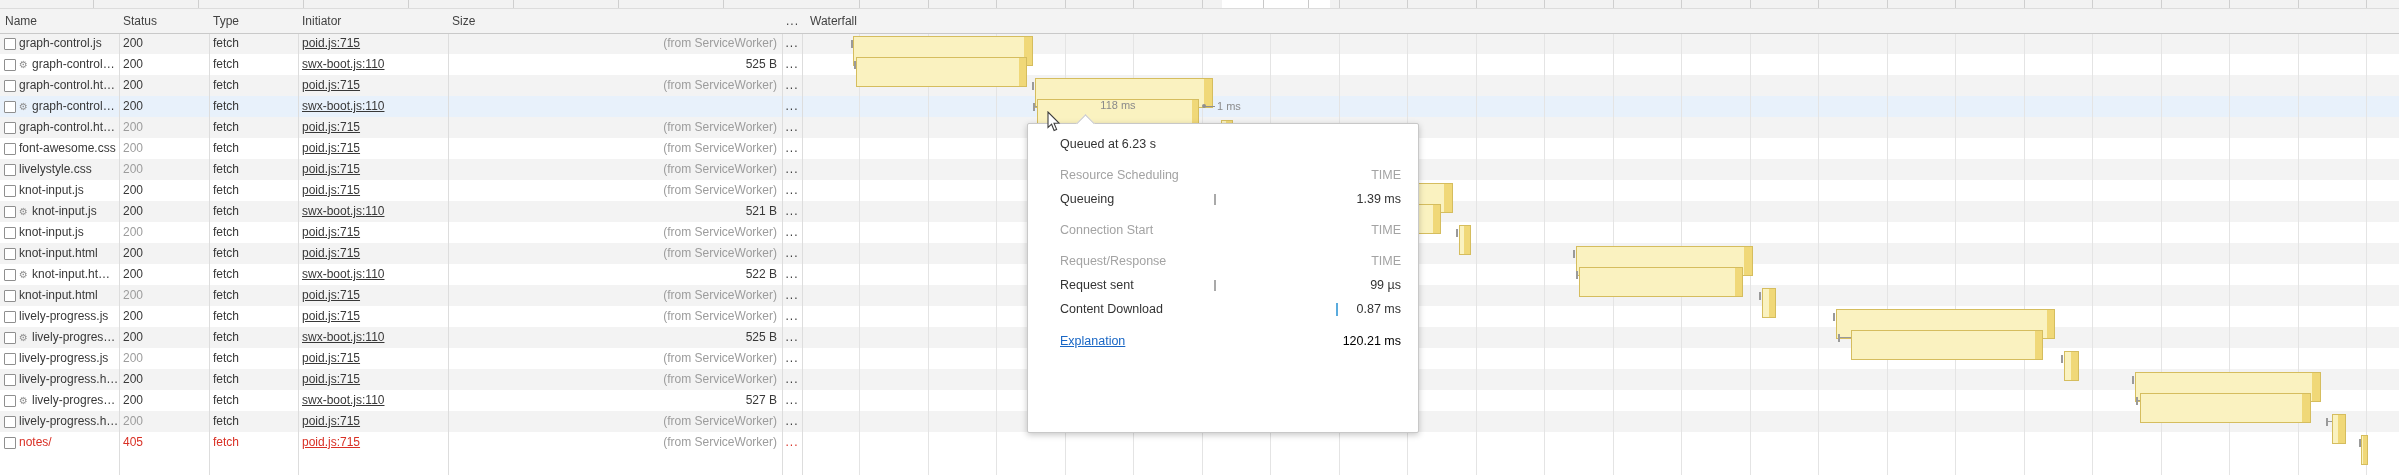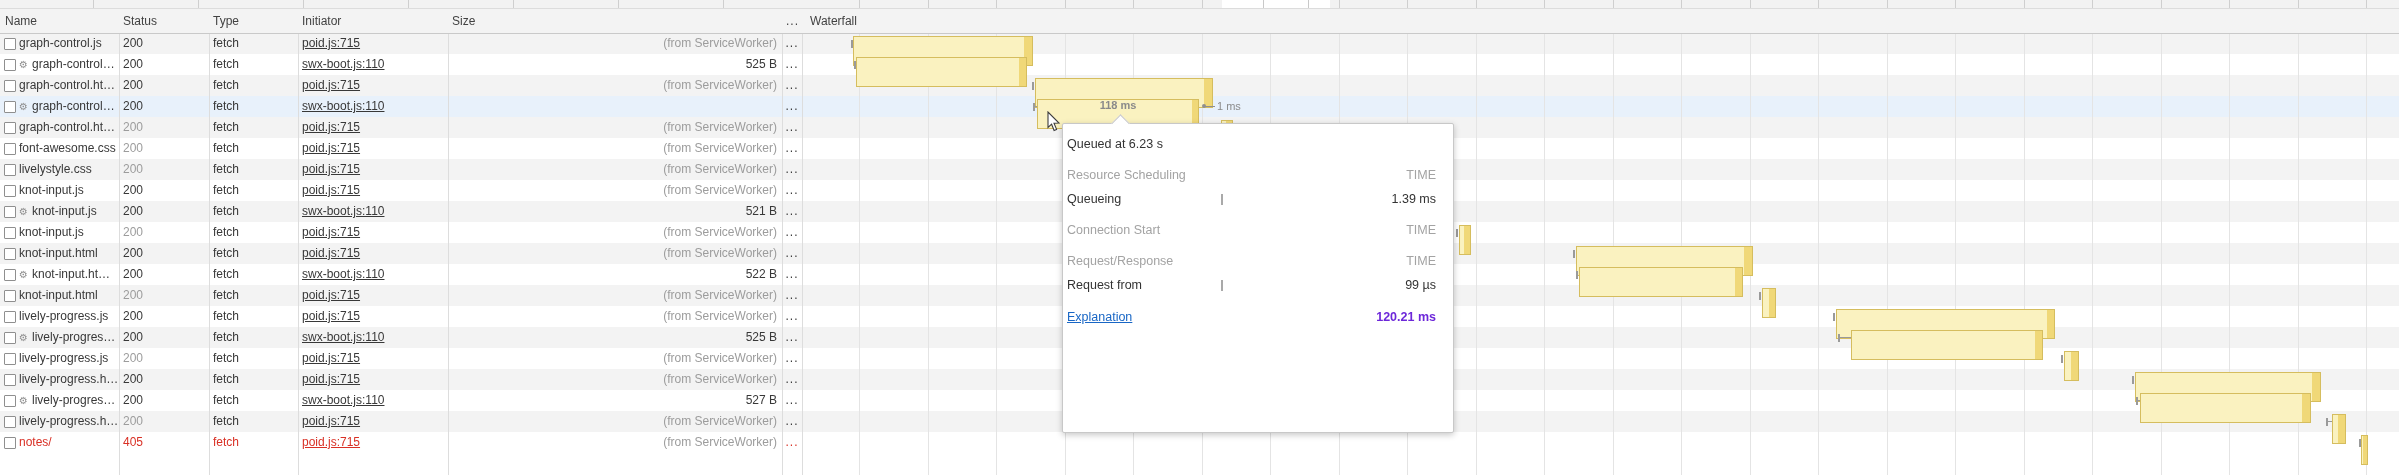--- a/index.html
+++ b/index.html
@@ -33,51 +33,51 @@
   .c-more{left:782px;width:20px;text-align:center;letter-spacing:1px;}
   .checkbox{position:absolute;left:4px;top:5px;width:10px;height:10px;border:1px solid #8f8f8f;border-radius:1px;background:#fff;}
   .gear{position:absolute;left:19px;top:0;color:#8f8f8f;font-size:10px;}
   .nametext{position:absolute;left:19px;top:0;}
   .gear + .nametext{left:32px;}
   .muted{color:#9c9c9c;}
   .initlink{text-decoration:underline;color:#383838;cursor:pointer;}
   .row.error .nametext,.row.error .c-status,.row.error .c-type,.row.error .c-more{color:var(--error,#d93025);}
   .row.error .initlink{color:var(--error,#d93025);}
   
-  .wbar{position:absolute;top:3px;height:30px;background:var(--bar-fill,#faf2c0);border:1px solid var(--bar-border,#d5bd5e);box-sizing:border-box;font-weight:bold;}
+  .wbar{position:absolute;top:3px;height:30px;background:var(--bar-fill,#faf2c0);border:1px solid var(--bar-border,#d5bd5e);box-sizing:border-box;}
   .wbar .dark{position:absolute;top:0;bottom:0;right:0;background:var(--bar-dark,#f0d878);}
   .wbar .blabel{position:absolute;left:0;right:0;top:0;text-align:center;font-size:11px;line-height:11px;color:#8a8a8a;}
   .btick{position:absolute;top:7px;width:2px;height:8px;background:#9a9a9a;}
   .bconn{position:absolute;top:10px;height:1px;background:#9a9a9a;}
   .bafter-dot{position:absolute;top:8px;width:4px;height:4px;border-radius:50%;background:#8f8f8f;}
   .bafter-line{position:absolute;top:10px;height:1px;background:#8f8f8f;}
   .bafter-text{position:absolute;top:0;font-size:11px;line-height:21px;color:#8b8b8b;white-space:nowrap;}
   
   #tooltip{
     position:absolute;left:1027px;top:123px;width:392px;min-height:310px;box-sizing:border-box;
     background:#fff;border:1px solid #c8c8c8;border-radius:2px;
     box-shadow:0 2px 6px rgba(0,0,0,.22);z-index:10;
-    padding:8px 17px 8px 4px;font-size:12.5px;color:#333;margin-left:35px;
+    padding:8px 17px 8px 32px;font-size:12.5px;color:#333;
   }
   #tooltip .caret{
     position:absolute;left:51px;top:-7px;width:12px;height:12px;background:#fff;
     border-left:1px solid #c8c8c8;border-top:1px solid #c8c8c8;transform:rotate(45deg);
   }
   .t-line{height:24px;line-height:24px;}
   .t-spacer{height:7px;}
   .t-sechead{display:grid;grid-template-columns:1fr auto;height:24px;line-height:24px;color:#a3a3a3;}
   .t-row{display:grid;grid-template-columns:154px 130px 1fr;align-items:center;height:24px;}
   .t-row .marker{position:relative;height:13px;}
   .t-row .val{text-align:right;white-space:nowrap;}
   .mk-tick{position:absolute;left:0;top:1px;width:1.5px;height:11px;background:#a9a9a9;}
   .mk-bar{position:absolute;left:0;top:0;height:13px;background:var(--green,#4bc052);}
   .mk-blue{position:absolute;top:0;width:2px;height:13px;background:var(--blue-tick,#5aabdd);}
   .t-footer{display:grid;grid-template-columns:1fr auto;height:26px;line-height:26px;margin-top:7px;}
   .t-footer .explink{color:var(--link-blue,#1866c5);text-decoration:underline;cursor:pointer;}
-  .t-footer .total{font-weight:bold;color:#6d28d9;}
+  .t-footer .total{font-weight:normal;color:#000000;}
   
   #cursor{position:absolute;z-index:12;}
 </style>
 </head>
 <body>
 
 <div id="app" style="--bar-fill: #faf2c0; --bar-border: #d5bd5e; --bar-dark: #f0d878; --selected-row: #e8f1fb; --error: #d93025; --green: #4bc052; --blue-tick: #5aabdd; --link-blue: #1866c5;">
 
   <div class="top-strip" id="topStrip">
       <div class="strip-tick" style="left: 93px;"></div>
@@ -515,25 +515,32 @@
         <div class="t-sechead">
           <span>Connection Start</span>
           <span>TIME</span>
         </div>
         <div class="t-spacer"></div>
         <div class="t-sechead">
           <span>Request/Response</span>
           <span>TIME</span>
         </div>
         <div class="t-row">
-          <span>Request from</span>
+          <span>Request sent</span>
           <span class="marker">
             <span class="mk-tick" style="left: 0px;"></span>
           </span>
           <span class="val">99 µs</span>
+        </div>
+        <div class="t-row">
+          <span>Content Download</span>
+          <span class="marker">
+            <span class="mk-blue" style="left: 122px;"></span>
+          </span>
+          <span class="val">0.87 ms</span>
         </div>
       </div>
     <div class="t-footer">
       <span class="explink">Explanation</span>
       <span class="total">120.21 ms</span>
     </div>
   </div>
 
   <svg id="cursor" style="left:1046px;top:111px" width="16" height="22" viewBox="0 0 16 22">
     <path d="M2,1 L2,16.5 L5.6,13.2 L8.1,19.5 L10.6,18.4 L8,12.3 L13,12 Z" fill="#ffffff" stroke="#3c3c3c" stroke-width="1.1"></path>

